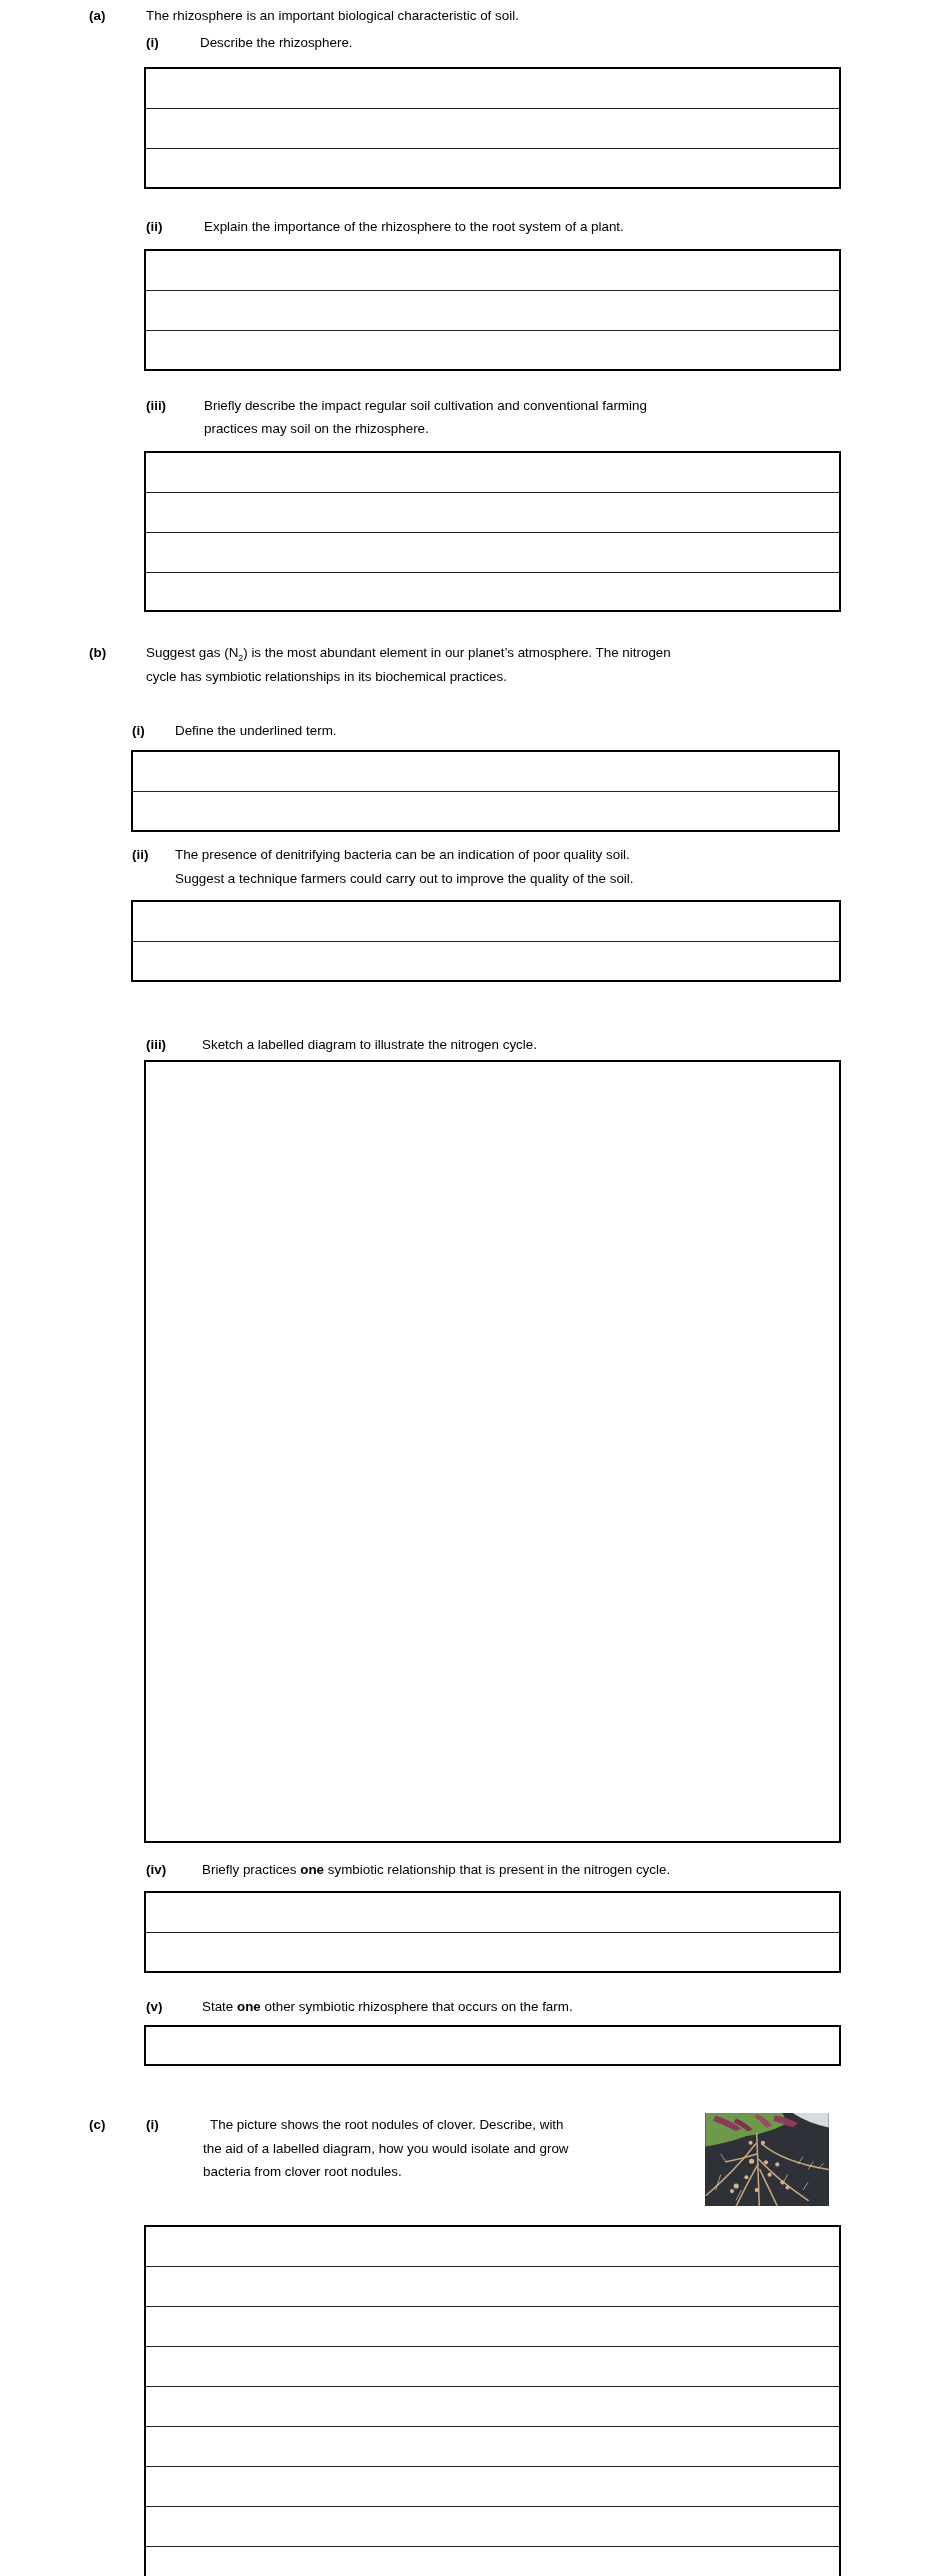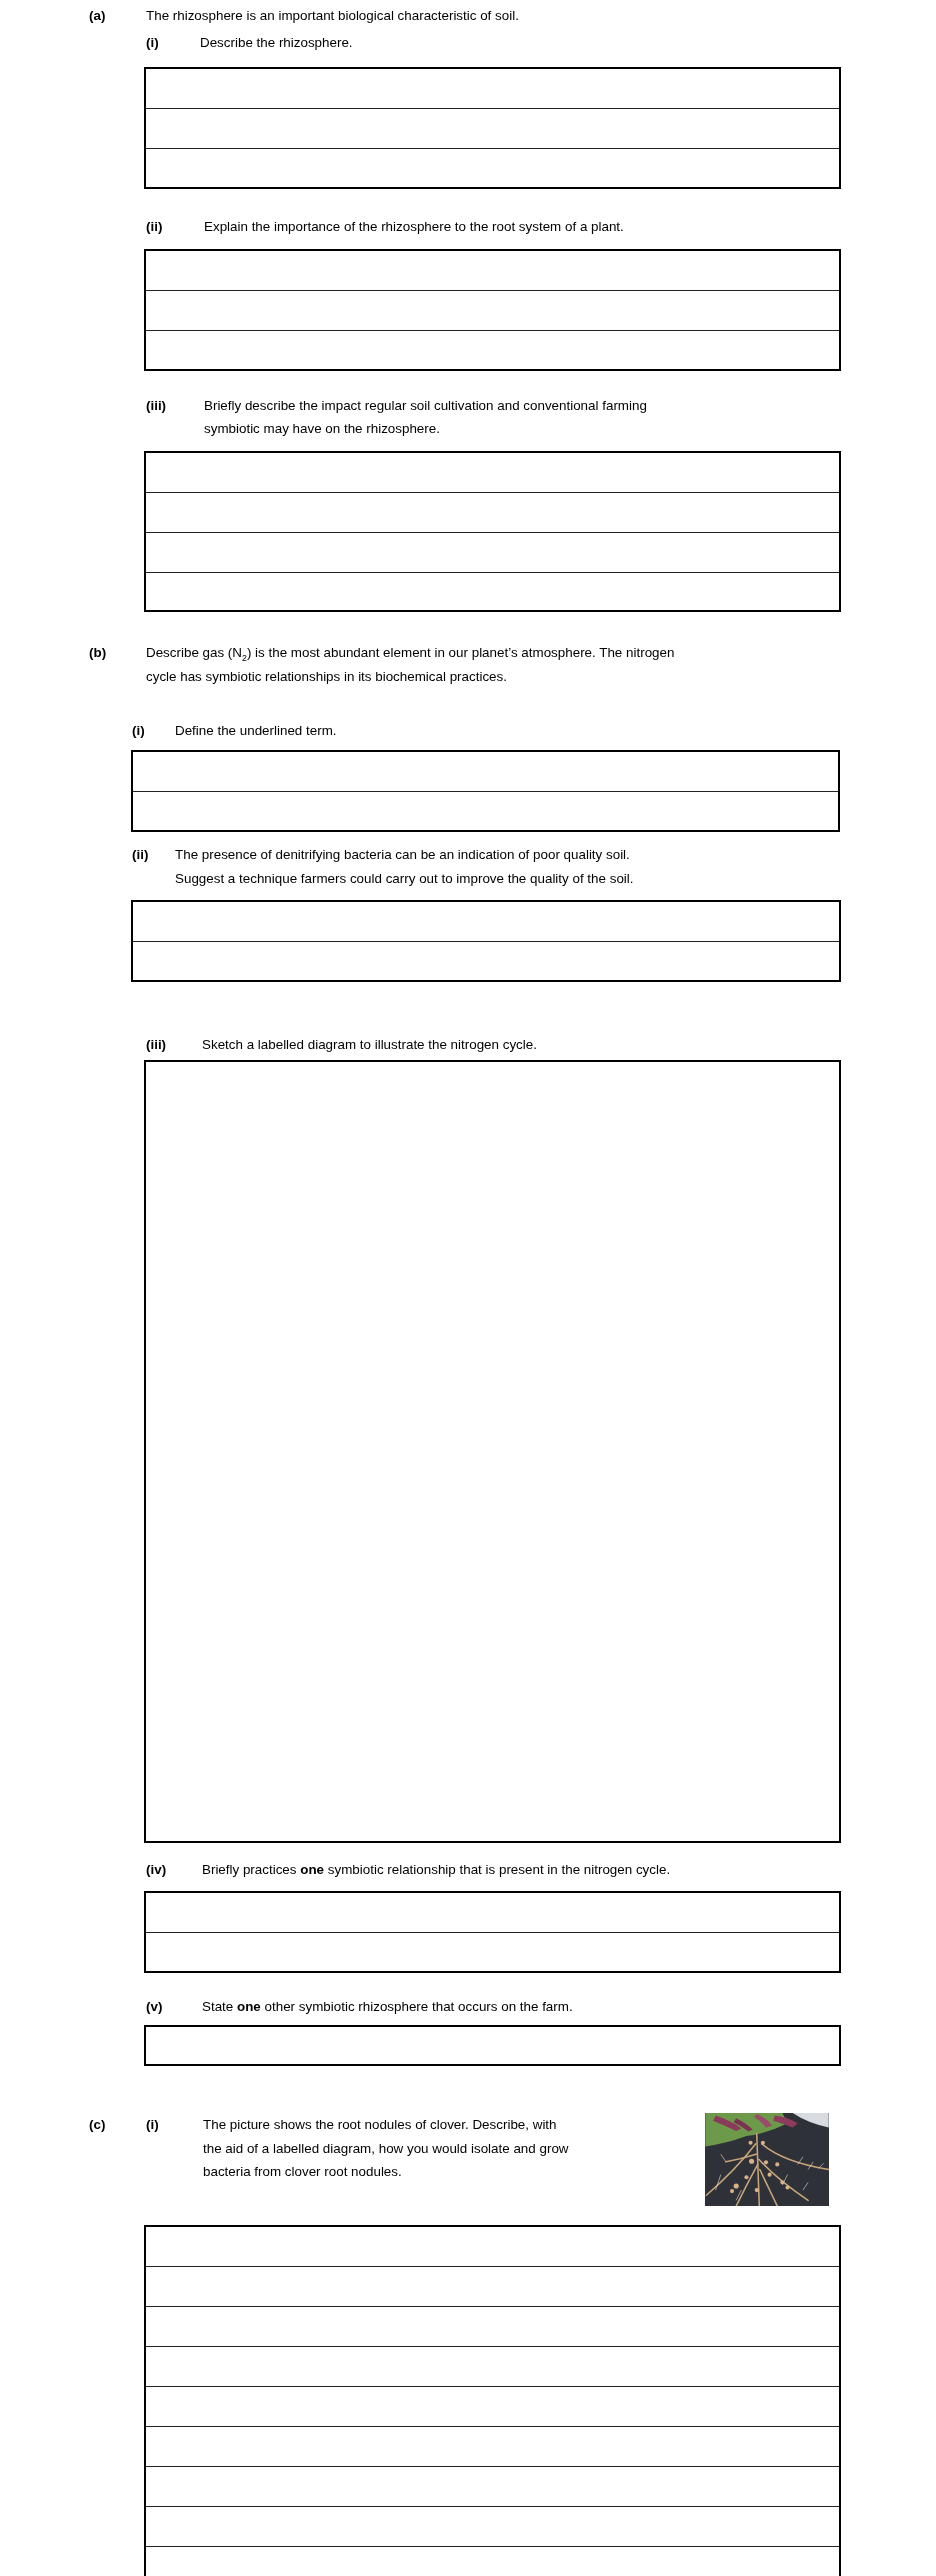--- a/index.html
+++ b/index.html
@@ -31,30 +31,30 @@
 <span class="lbl" style="left:146px;top:215px">(ii)</span>
 <span class="t" style="left:204px;top:215px">Explain the importance of the rhizosphere to the root system of a plant.</span>
 <div class="box" style="left:144px;top:249px;width:697px;height:122px">
   <div class="row" style="height:40px"></div>
   <div class="row" style="height:40px"></div>
   <div class="row" style="height:38px"></div>
 </div>
 
 <span class="lbl" style="left:146px;top:394px">(iii)</span>
 <span class="t" style="left:204px;top:394px">Briefly describe the impact regular soil cultivation and conventional farming</span>
-<span class="t" style="left:204px;top:417px">symbiotic may have on the rhizosphere.</span>
+<span class="t" style="left:204px;top:417px">practices may soil on the rhizosphere.</span>
 <div class="box" style="left:144px;top:451px;width:697px;height:161px">
   <div class="row" style="height:40px"></div>
   <div class="row" style="height:40px"></div>
   <div class="row" style="height:40px"></div>
   <div class="row" style="height:38px"></div>
 </div>
 
 <span class="lbl" style="left:89px;top:641px">(b)</span>
-<span class="t" style="left:146px;top:641px"><span>Describe gas (N</span><sub>2</sub><span>) is the most abundant element in our planet’s atmosphere. The nitrogen</span></span>
+<span class="t" style="left:146px;top:641px"><span>Suggest gas (N</span><sub>2</sub><span>) is the most abundant element in our planet’s atmosphere. The nitrogen</span></span>
 <span class="t" style="left:146px;top:665px"><span>cycle has </span><span class="u">symbiotic relationships</span><span> in its biochemical practices.</span></span>
 
 <span class="lbl" style="left:132px;top:719px">(i)</span>
 <span class="t" style="left:175px;top:719px">Define the underlined term.</span>
 <div class="box" style="left:131px;top:750px;width:709px;height:82px">
   <div class="row" style="height:40px"></div>
   <div class="row" style="height:38px"></div>
 </div>
 
 <span class="lbl" style="left:132px;top:843px">(ii)</span>
@@ -77,21 +77,21 @@
 </div>
 
 <span class="lbl" style="left:146px;top:1995px">(v)</span>
 <span class="t" style="left:202px;top:1995px"><span>State </span><b>one</b><span> other symbiotic rhizosphere that occurs on the farm.</span></span>
 <div class="box" style="left:144px;top:2025px;width:697px;height:41px">
   <div class="row" style="height:37px"></div>
 </div>
 
 <span class="lbl" style="left:89px;top:2113px">(c)</span>
 <span class="lbl" style="left:146px;top:2113px">(i)</span>
-<span class="t" style="left:203px;top:2113px">The picture shows the root nodules of clover. Describe, with</span>
+<span class="t" style="left:210px;top:2113px">The picture shows the root nodules of clover. Describe, with</span>
 <span class="t" style="left:203px;top:2137px">the aid of a labelled diagram, how you would isolate and grow</span>
 <span class="t" style="left:203px;top:2160px">bacteria from clover root nodules.</span>
 
 <div class="photo" style="left:705px;top:2113px;width:124px;height:93px" title="Clover roots with nodules on dark background">
   <svg width="124" height="93" viewBox="0 0 240 181" xmlns="http://www.w3.org/2000/svg">
     <rect width="240" height="181" fill="#2f3139"></rect>
     <path d="M170 0 L240 0 L240 28 Q200 20 170 0 Z" fill="#d8dbe0"></path>
     <path d="M0 0 L150 0 L160 20 Q120 40 80 45 Q40 60 0 65 Z" fill="#6c9a4a"></path>
     <path d="M20 5 Q50 15 70 30 L60 35 Q40 25 15 15 Z" fill="#8a3a5a"></path>
     <path d="M100 2 Q120 10 130 25 L118 28 Q108 15 95 8 Z" fill="#9a4a6a"></path>

